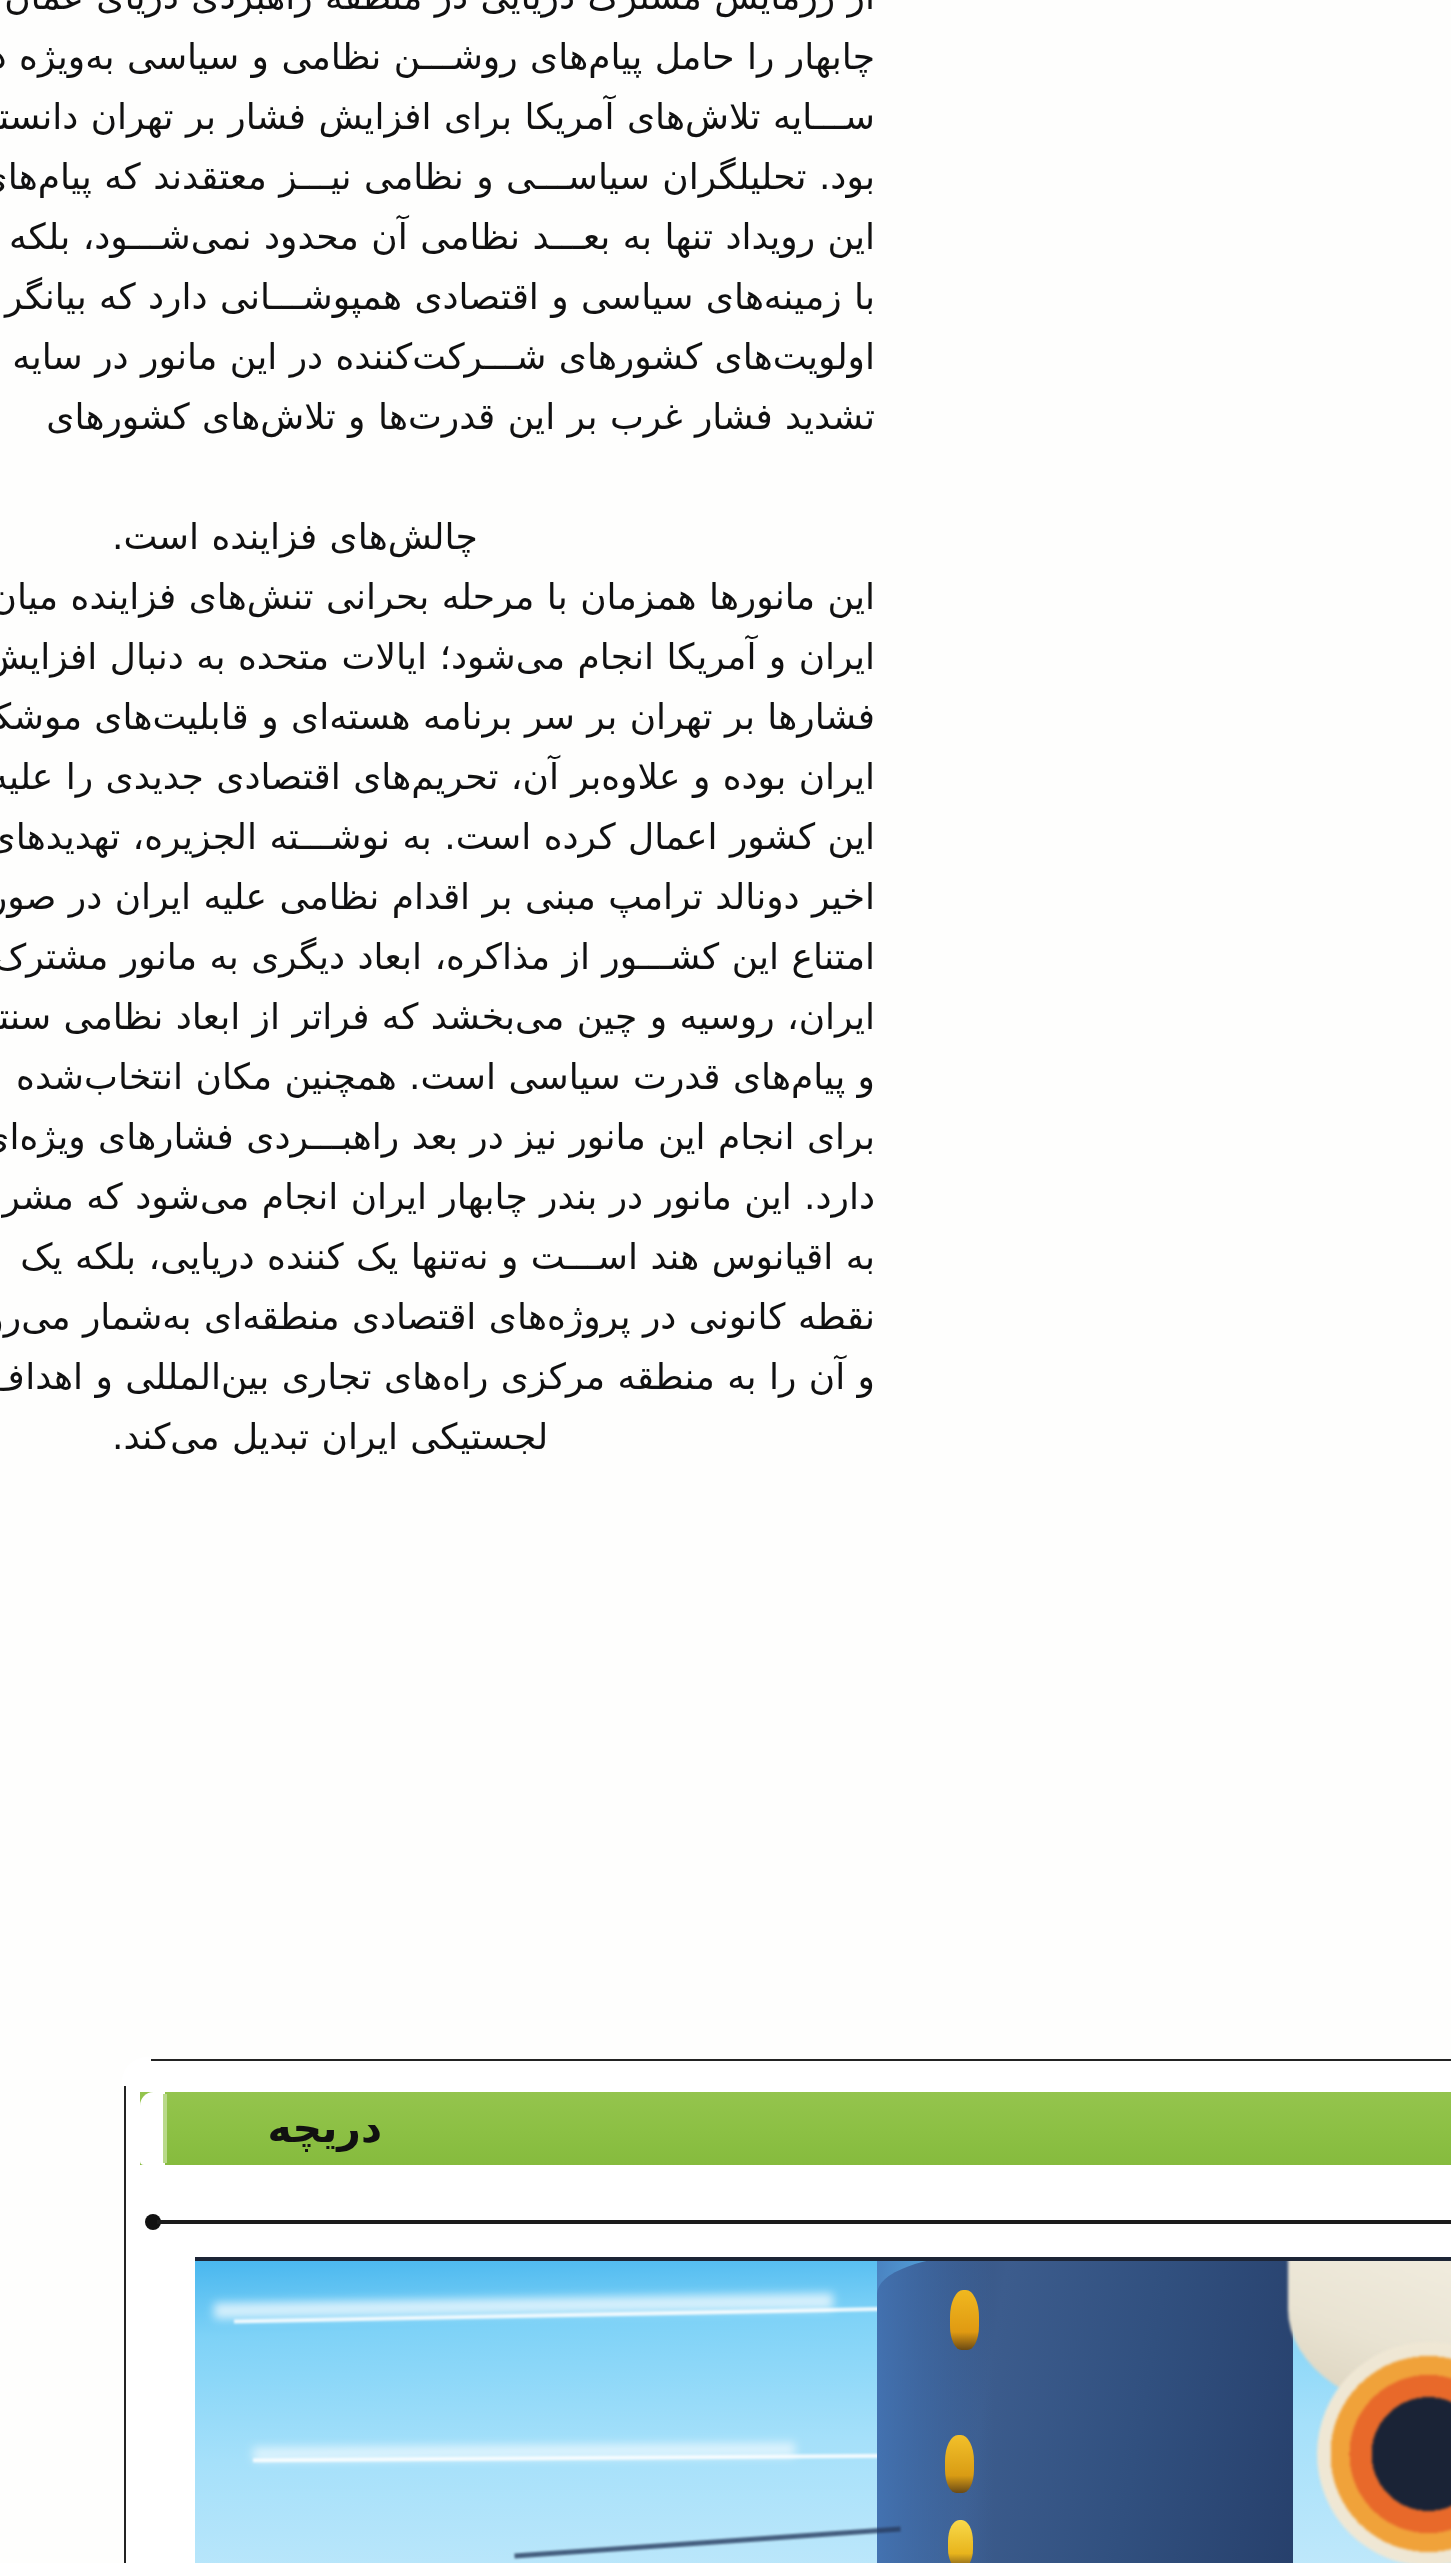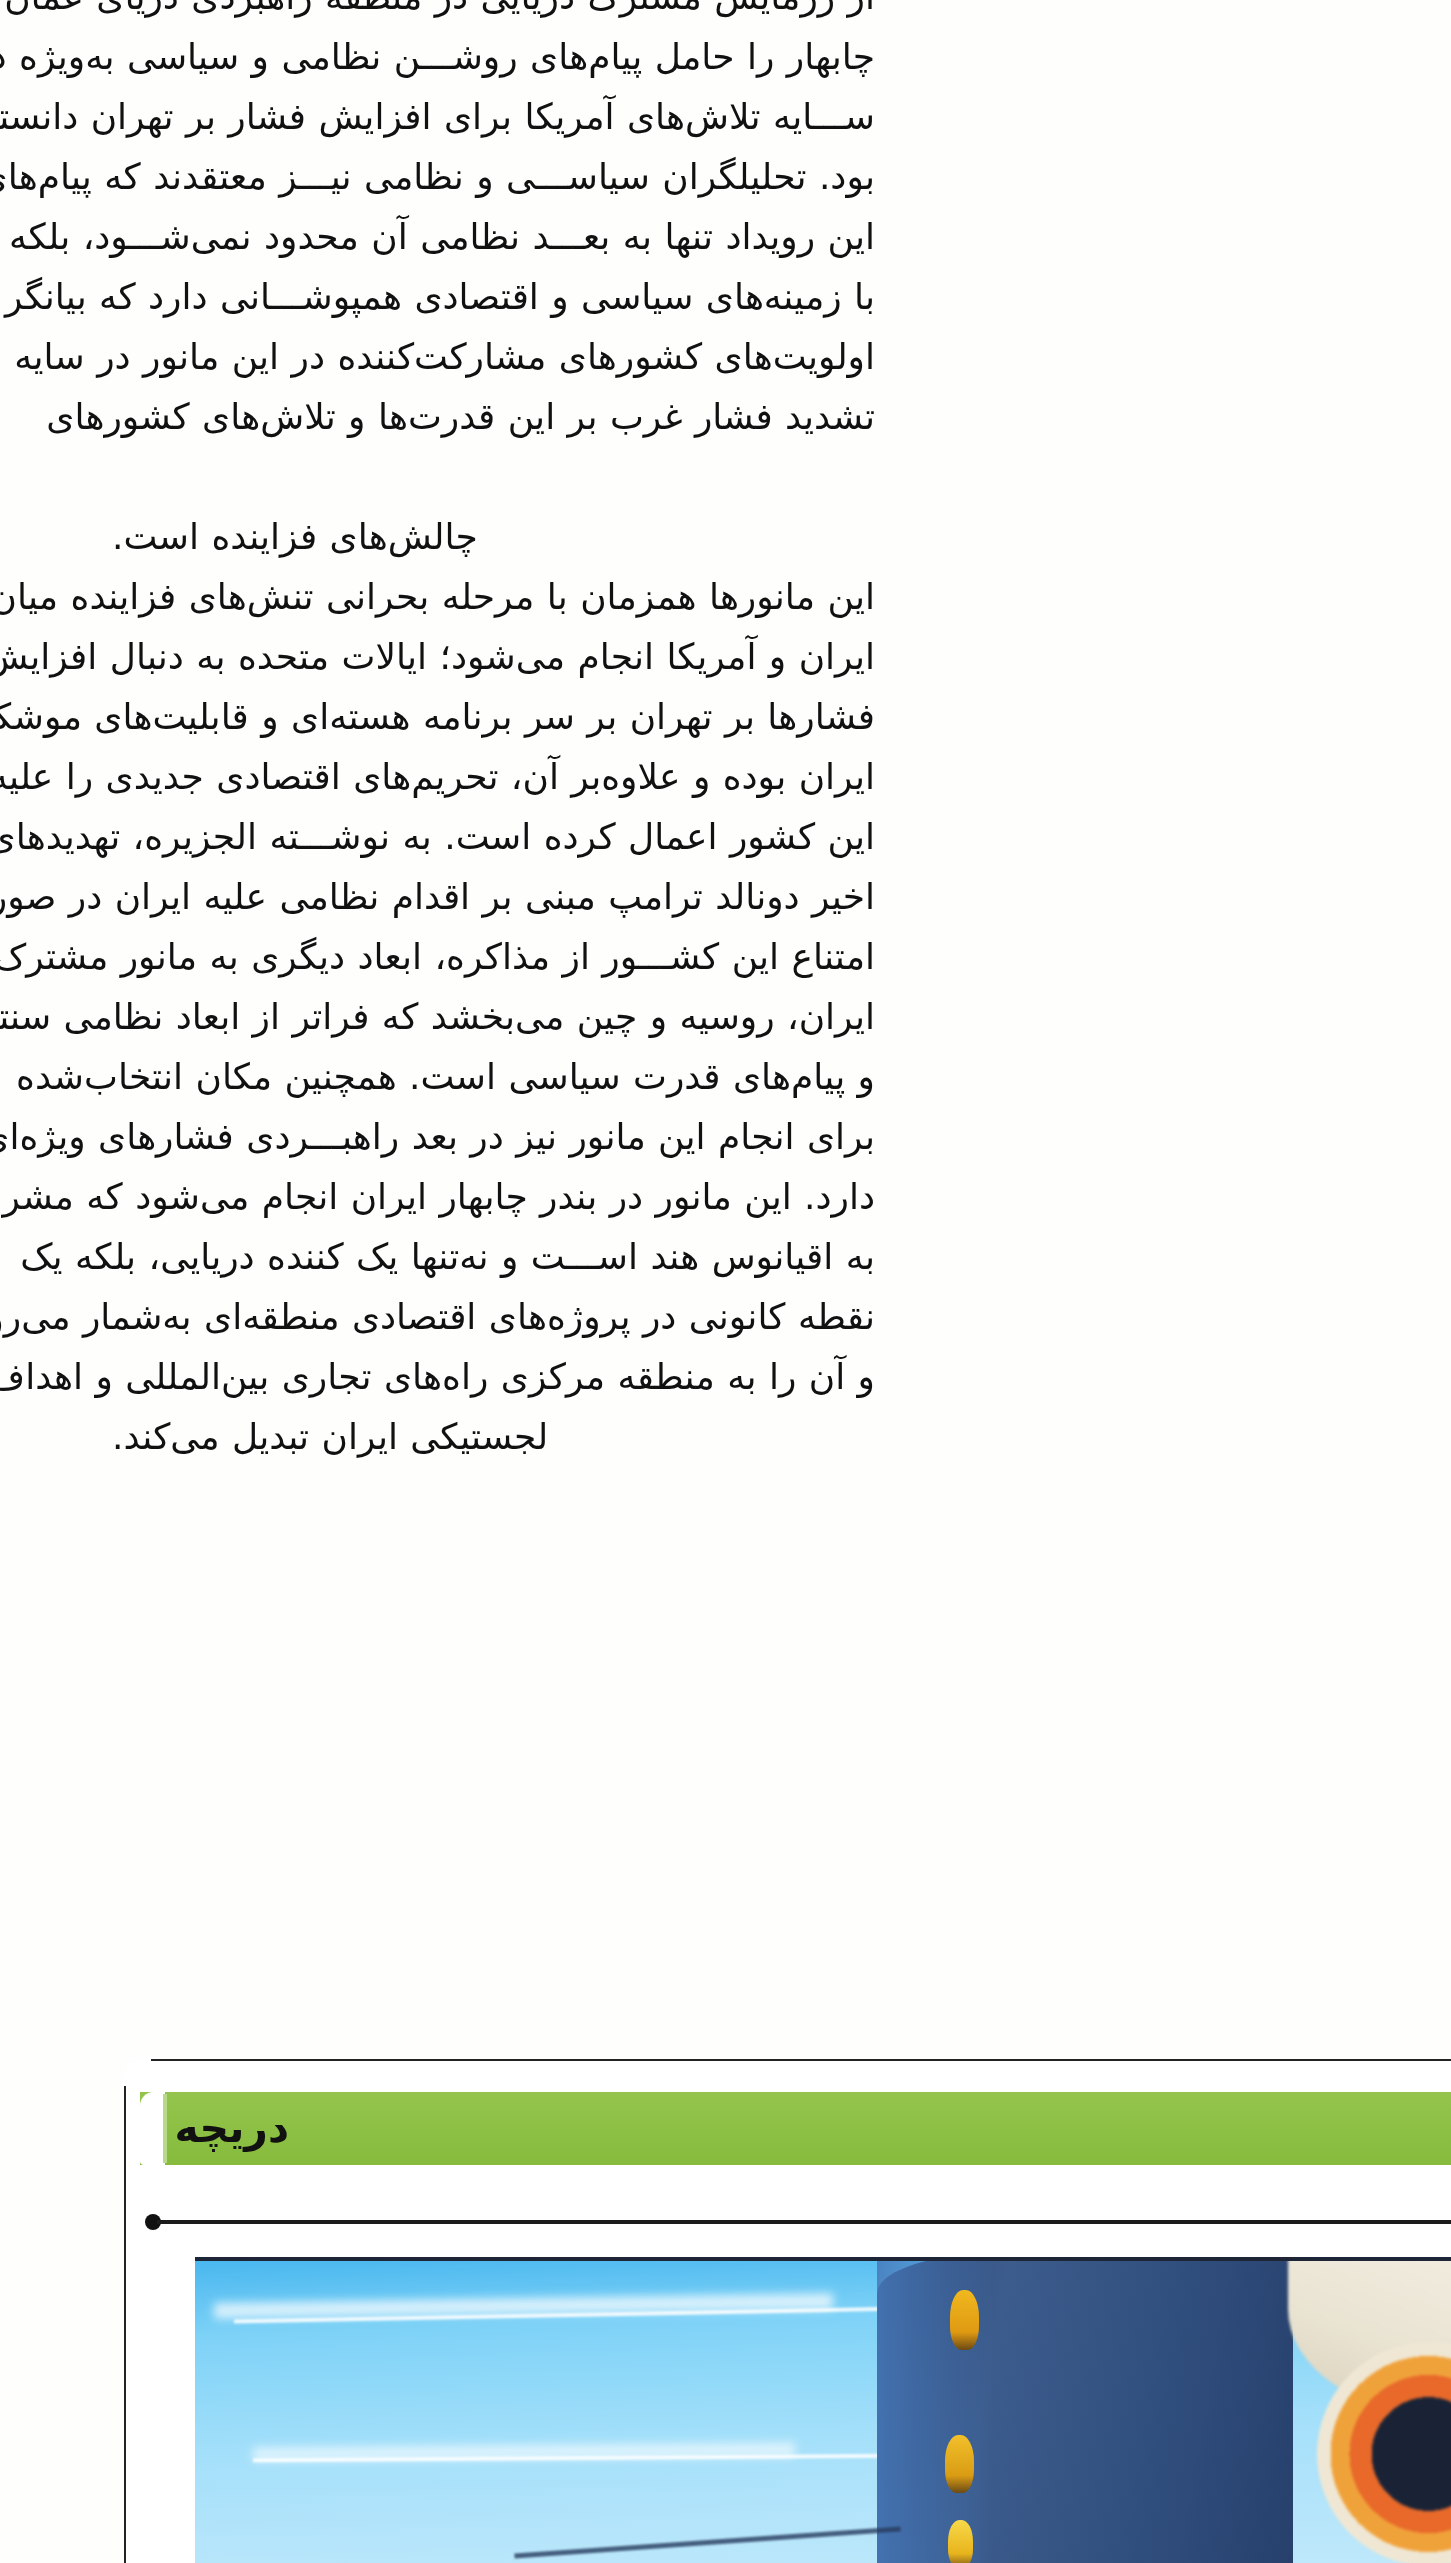--- a/index.html
+++ b/index.html
@@ -119,21 +119,21 @@
   .green-banner-notch-edge {
     position: absolute;
     left: 23px;
     top: 1.9px;
     width: 3.9px;
     height: 69px;
     background: #b9d98a;
   }
   .banner-title {
     position: absolute;
-    right: 1162px;
+    right: 1069px;
     top: 2093px;
     width: 213px;
     text-align: right;
     direction: rtl;
     font-size: 41px;
     line-height: 70px;
     font-weight: 700;
     color: #111111;
     letter-spacing: -1px;
   }
@@ -275,21 +275,21 @@
 
 <div class="main-column">
 
   <p>
     <span class="nowrap">از رزمایش مشترک دریایی در منطقه راهبردی دریای عمان و</span><br>
     <span class="nowrap">چابهار را حامل پیام‌های روشـــن نظامی و سیاسی به‌ویژه در</span><br>
     <span class="nowrap">ســـایه تلاش‌های آمریکا برای افزایش فشار بر تهران دانسته</span><br>
     <span class="nowrap">بود. تحلیلگران سیاســـی و نظامی نیـــز معتقدند که پیام‌های</span><br>
     <span class="nowrap">این رویداد تنها به بعـــد نظامی آن محدود نمی‌شـــود، بلکه</span><br>
     <span class="nowrap">با زمینه‌های سیاسی و اقتصادی همپوشـــانی دارد که بیانگر</span><br>
-    <span class="nowrap">اولویت‌های کشورهای مشارکت‌کننده در این مانور در سایه</span><br>
+    <span class="nowrap">اولویت‌های کشورهای شـــرکت‌کننده در این مانور در سایه</span><br>
     <span class="nowrap">تشدید فشار غرب بر این قدرت‌ها و تلاش‌های کشورهای</span><br>
     <br>
     <span class="tail">چالش‌های فزاینده است.</span>
   </p>
 
   <p>
     <span class="nowrap">این مانورها همزمان با مرحله بحرانی تنش‌های فزاینده میان</span><br>
     <span class="nowrap">ایران و آمریکا انجام می‌شود؛ ایالات متحده به دنبال افزایش</span><br>
     <span class="nowrap">فشارها بر تهران بر سر برنامه هسته‌ای و قابلیت‌های موشکی</span><br>
     <span class="nowrap">ایران بوده و علاوه‌بر آن، تحریم‌های اقتصادی جدیدی را علیه</span><br>

